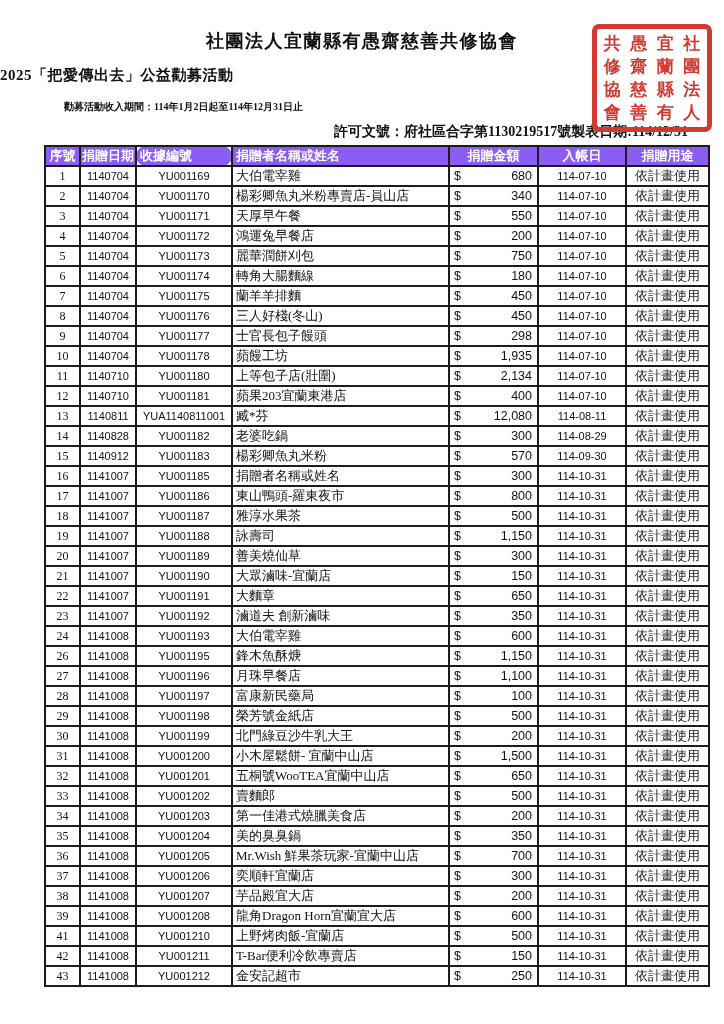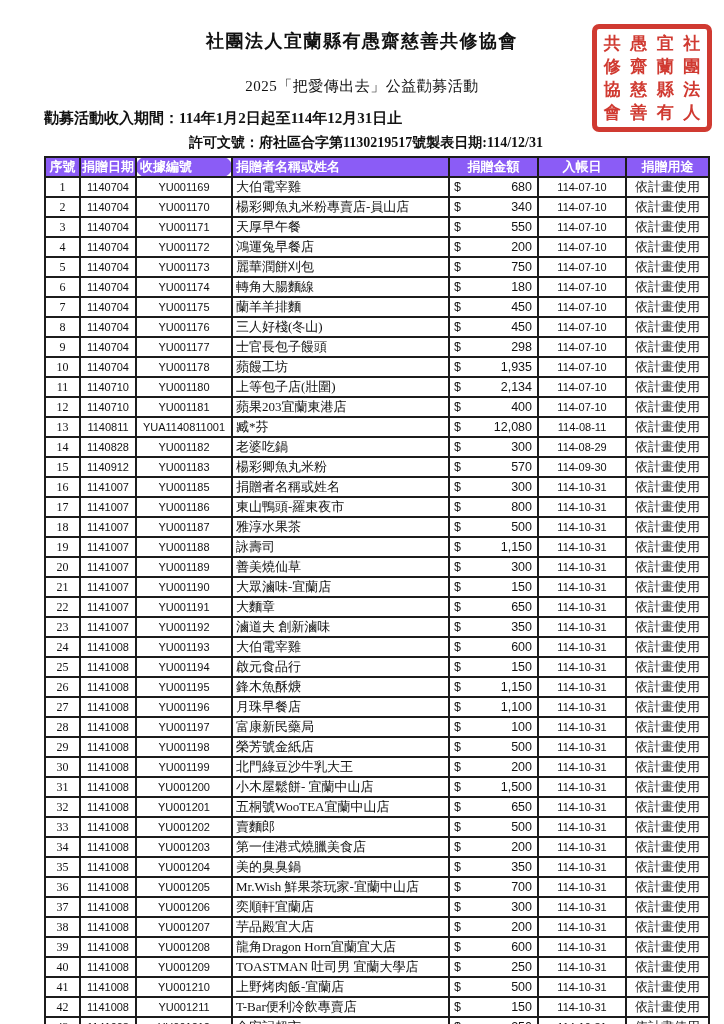--- a/index.html
+++ b/index.html
@@ -7,28 +7,28 @@
     width:724px;height:1024px;overflow:hidden;position:relative;
     font-family:"Liberation Serif","DejaVu Serif",serif;color:#111;
   }
   .page{position:relative;width:724px;height:1024px;}
 
   .doc-title{
     padding-top:30px;text-align:center;font-size:18px;font-weight:bold;
     letter-spacing:1.5px;line-height:22px;
   }
   .doc-subtitle{
-    margin-top:24px;text-align:center;font-size:15px;font-weight:normal;
+    margin-top:13px;font-size:15px;font-weight:bold;
     letter-spacing:0.5px;line-height:20px;
   }
   .period-line{
-    margin:13px 0 0 44px;font-size:15px;font-weight:600;line-height:18px;
+    margin:13px 0 0 64px;font-size:10px;font-weight:600;line-height:18px;
   }
   .license-row{
-    display:flex;justify-content:center;align-items:flex-end;
+    display:flex;justify-content:flex-end;align-items:flex-end;
     margin:7px 36px 0 44px;font-size:14px;font-weight:600;line-height:18px;
   }
   .report-date{display:flex;}
 
   
   .seal{
     position:absolute;top:24px;left:592px;width:106px;height:92px;
     border:5px solid #d03a31;border-radius:7px;color:#d03a31;
     display:flex;justify-content:space-around;align-items:stretch;
     padding:3px 2px;font-weight:bold;font-size:17px;background:rgba(255,255,255,0);
@@ -457,34 +457,20 @@
           <td class="c4">
             <div class="amt">
               <span>$</span>
               <span>600</span>
             </div>
           </td>
           <td class="c5">114-10-31</td>
           <td class="c6">依計畫使用</td>
         </tr>
         <tr>
-          <td class="c0">25</td>
-          <td class="c1">1141008</td>
-          <td class="c2">YU001194</td>
-          <td class="c3">啟元食品行</td>
-          <td class="c4">
-            <div class="amt">
-              <span>$</span>
-              <span>150</span>
-            </div>
-          </td>
-          <td class="c5">114-10-31</td>
-          <td class="c6">依計畫使用</td>
-        </tr>
-        <tr>
           <td class="c0">26</td>
           <td class="c1">1141008</td>
           <td class="c2">YU001195</td>
           <td class="c3">鋒木魚酥焿</td>
           <td class="c4">
             <div class="amt">
               <span>$</span>
               <span>1,150</span>
             </div>
           </td>
@@ -667,34 +653,20 @@
           <td class="c4">
             <div class="amt">
               <span>$</span>
               <span>600</span>
             </div>
           </td>
           <td class="c5">114-10-31</td>
           <td class="c6">依計畫使用</td>
         </tr>
         <tr>
-          <td class="c0">40</td>
-          <td class="c1">1141008</td>
-          <td class="c2">YU001209</td>
-          <td class="c3">TOASTMAN 吐司男 宜蘭大學店</td>
-          <td class="c4">
-            <div class="amt">
-              <span>$</span>
-              <span>250</span>
-            </div>
-          </td>
-          <td class="c5">114-10-31</td>
-          <td class="c6">依計畫使用</td>
-        </tr>
-        <tr>
           <td class="c0">41</td>
           <td class="c1">1141008</td>
           <td class="c2">YU001210</td>
           <td class="c3">上野烤肉飯-宜蘭店</td>
           <td class="c4">
             <div class="amt">
               <span>$</span>
               <span>500</span>
             </div>
           </td>

